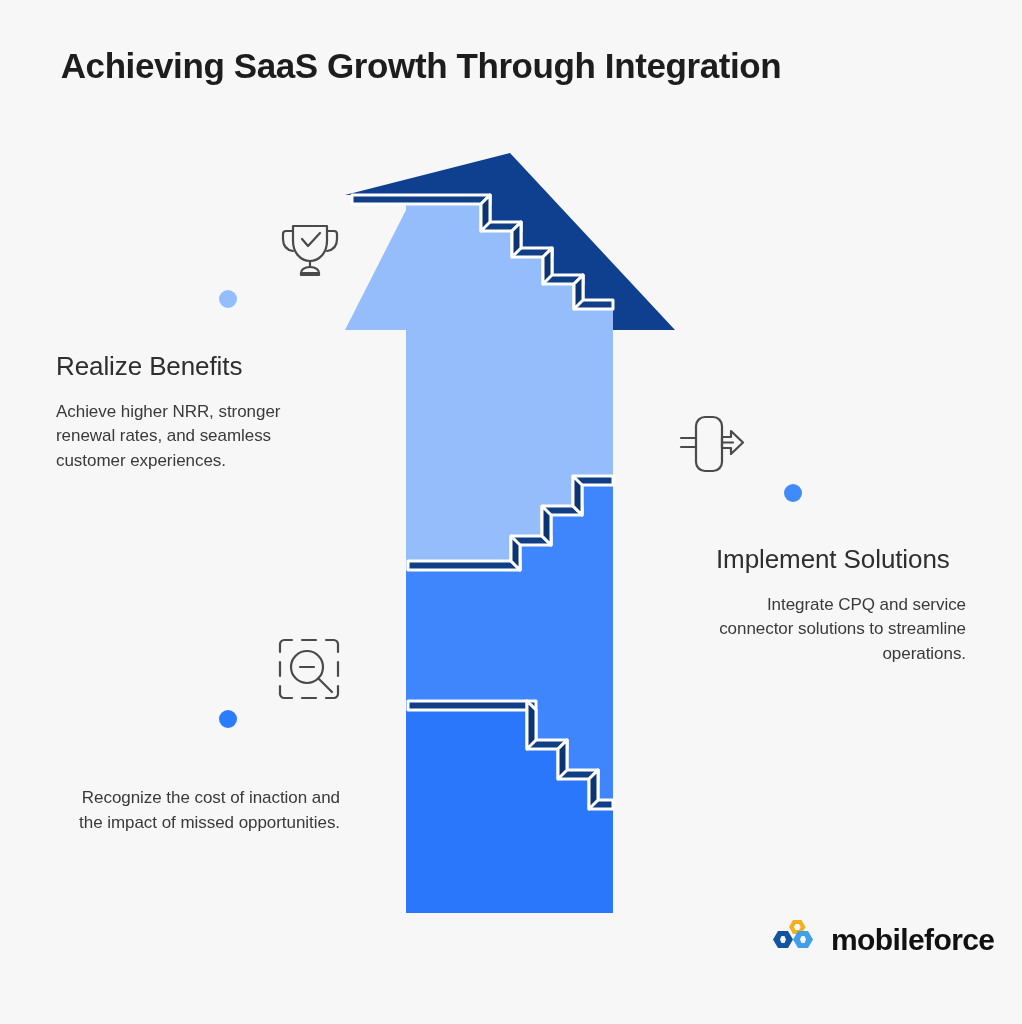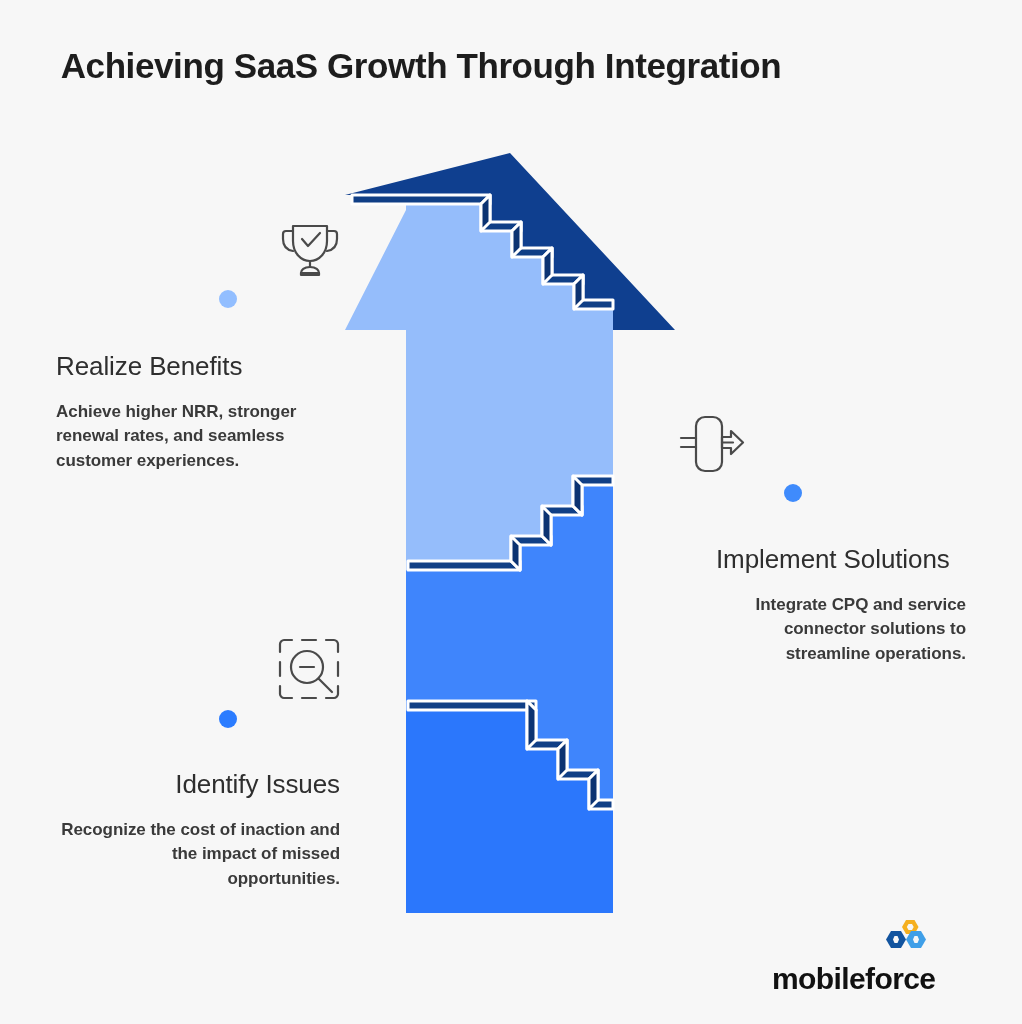--- a/index.html
+++ b/index.html
@@ -53,21 +53,21 @@
   .block-heading {
     font-size: 26px;
     font-weight: 400;
     color: #2e2e2e;
     line-height: 1.22;
     margin: 0;
     letter-spacing: -0.1px;
   }
   .block-body {
     font-size: 17px;
-    font-weight: 700;
+    font-weight: 400;
     color: #3a3a3a;
     line-height: 1.45;
     margin: 0;
     letter-spacing: -0.05px;
   }
 
   #block-realize-benefits {
     left: 56px;
     top: 351px;
     width: 284px;
@@ -105,22 +105,22 @@
   #dot-upper-left { left: 219px; top: 290px; width: 18px; height: 18px; background: #92beff; }
   #dot-lower-left { left: 219px; top: 710px; width: 18px; height: 18px; background: #2b7cff; }
   #dot-right      { left: 784px; top: 484px; width: 18px; height: 18px; background: #3f8bfc; }
 
   
   #brand-logo {
     position: absolute;
     left: 772px;
     top: 918px;
     display: flex;
-    align-items: flex-end;
-    flex-direction: column;
+    align-items: center;
+    gap: 9px;
   }
   #brand-logo-text {
     font-size: 30px;
     font-weight: 700;
     color: #111111;
     letter-spacing: -0.6px;
     font-family: "Liberation Sans", sans-serif;
   }
 </style>
 </head>
@@ -255,21 +255,20 @@
     <div class="block-heading">Realize Benefits</div>
     <div class="block-body">Achieve higher NRR, stronger renewal rates, and seamless customer experiences.</div>
   </div>
 
   <div class="block" id="block-implement-solutions">
     <div class="block-heading">Implement Solutions</div>
     <div class="block-body">Integrate CPQ and service connector solutions to streamline operations.</div>
   </div>
 
   <div class="block" id="block-identify-issues">
-    <div class="block-heading">Identify Issues</div>
     <div class="block-body">Recognize the cost of inaction and the impact of missed opportunities.</div>
   </div>
 
   <div id="brand-logo">
     <span>
       <svg width="50" height="40" viewBox="0 0 50 40" fill="none">
 
         <path d="M21 2 L29.5 2 L33.5 9 L29.5 16 L21 16 L17 9 Z" fill="#f5b01f"></path>
         <path d="M23.5 6 L27 6 L28.7 9 L27 12 L23.5 12 L21.8 9 Z" fill="#f7f7f7"></path>
 

